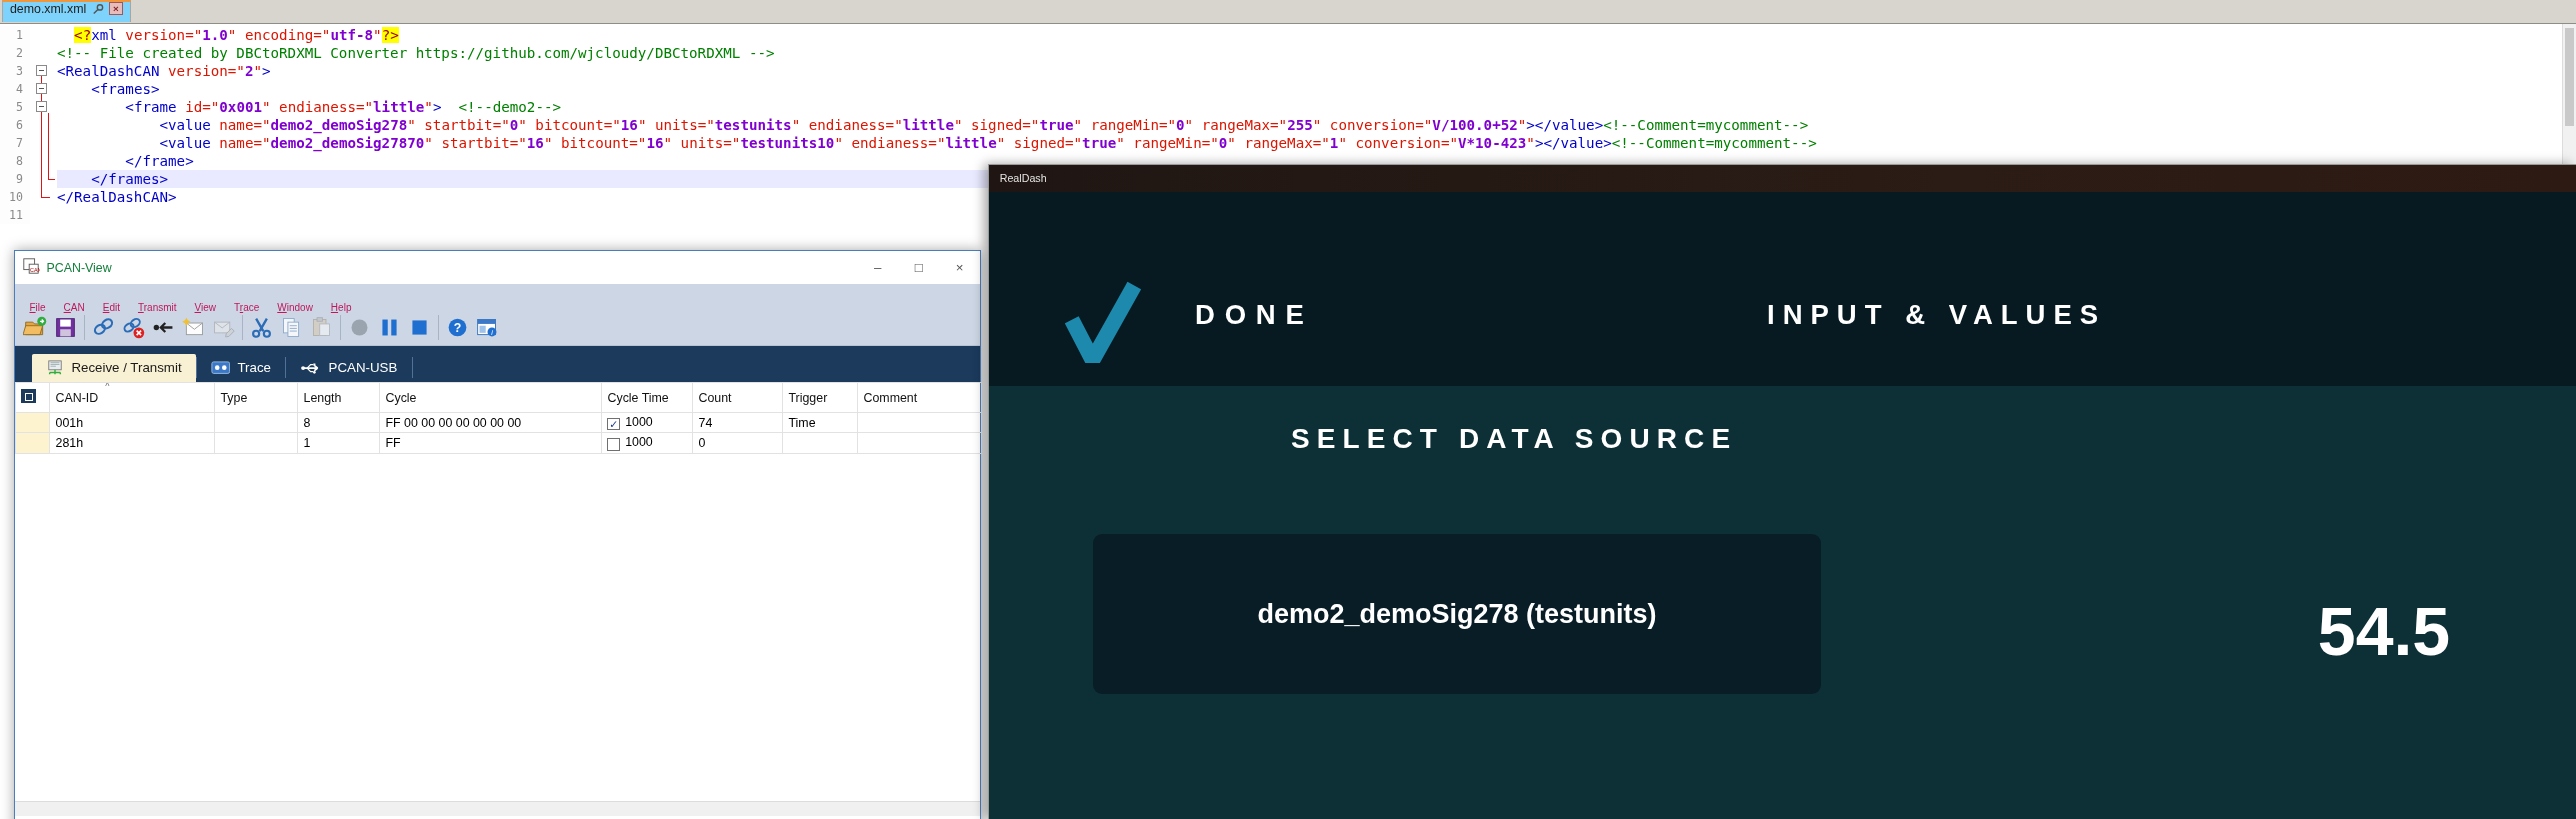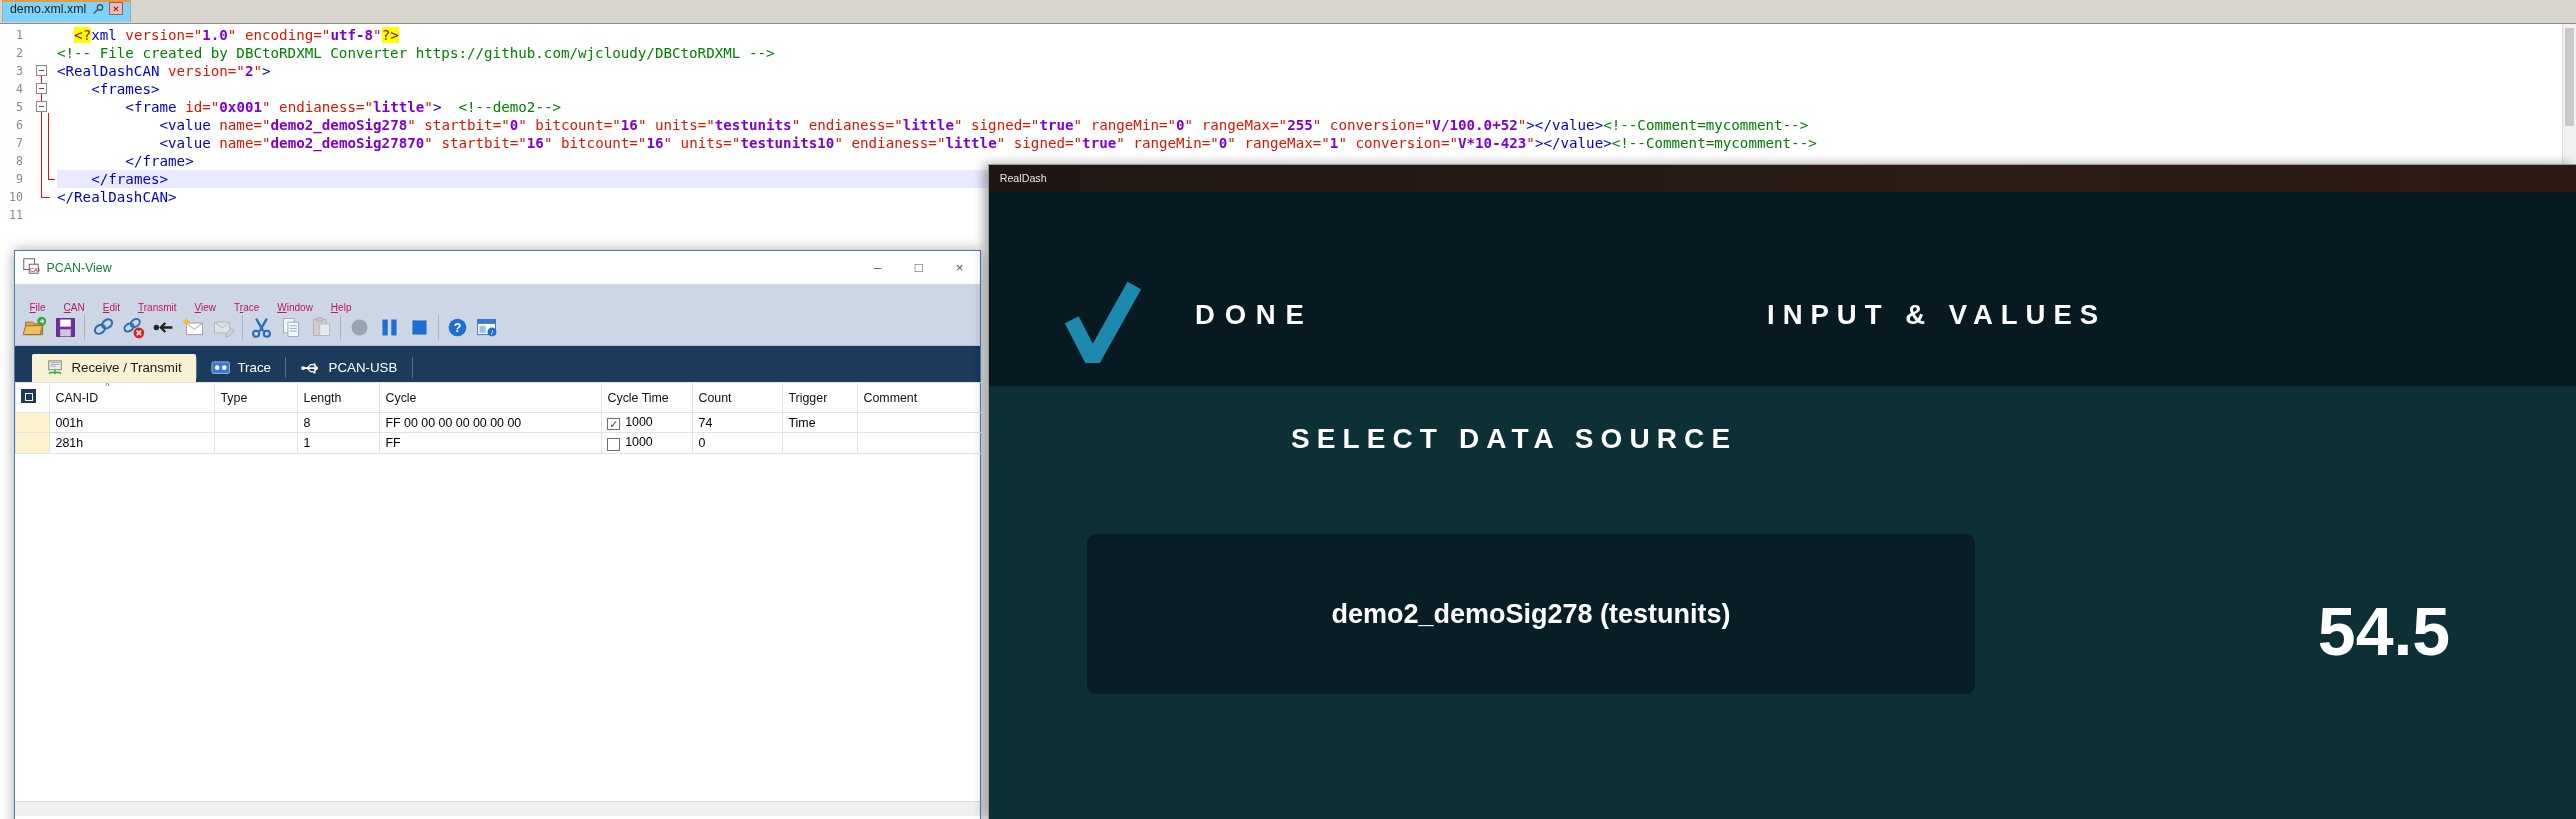--- a/index.html
+++ b/index.html
@@ -62,21 +62,21 @@
 
   
   .rd-window { position:absolute; left:988px; top:164px; width:1588px; height:655px; z-index:20; border-left:0.9px solid #9a9a9a; border-top:0.9px solid #9a9a9a; box-shadow:-4.4px 0 10.7px rgba(0,0,0,.35); }
   .rd-titlebar { height:27px; background:linear-gradient(90deg,#1f1613,#2b1c15 60%,#2d1a13); color:#e3e3e3; font-size:10.7px; line-height:27px; padding-left:10.7px; }
   .rd-header { position:relative; height:194px; background:#071a22; }
   .rd-check { position:absolute; left:76px; top:89px; }
   .rd-done { position:absolute; left:206px; top:107px; font-size:27.5px; font-weight:bold; color:#fff; letter-spacing:9.8px; }
   .rd-inputvalues { position:absolute; left:778px; top:107px; font-size:27.5px; font-weight:bold; color:#fff; letter-spacing:8px; }
   .rd-body { position:relative; height:435px; background:#0d3036; }
   .rd-select-label { position:absolute; left:302px; top:37px; font-size:28px; font-weight:bold; color:#fff; letter-spacing:7.1px; }
-  .rd-card { position:absolute; left:98px; top:148px; width:888px; height:160px; background:#091d27; border-radius:9px; display:flex; align-items:center; justify-content:center; }
+  .rd-card { position:absolute; left:104px; top:148px; width:728px; height:160px; background:#091d27; border-radius:9px; display:flex; align-items:center; justify-content:center; }
   .rd-card-label { font-size:27px; font-weight:bold; color:#fff; }
   .rd-value { position:absolute; left:1244px; top:206px; width:302px; text-align:center; font-size:68px; font-weight:bold; color:#fff; }
 </style>
 </head>
 <body>
 
 <div class="editor-window">
   <div class="npp-tabbar">
     <div class="npp-tab">
       <span class="npp-tab-title">demo.xml.xml</span>

